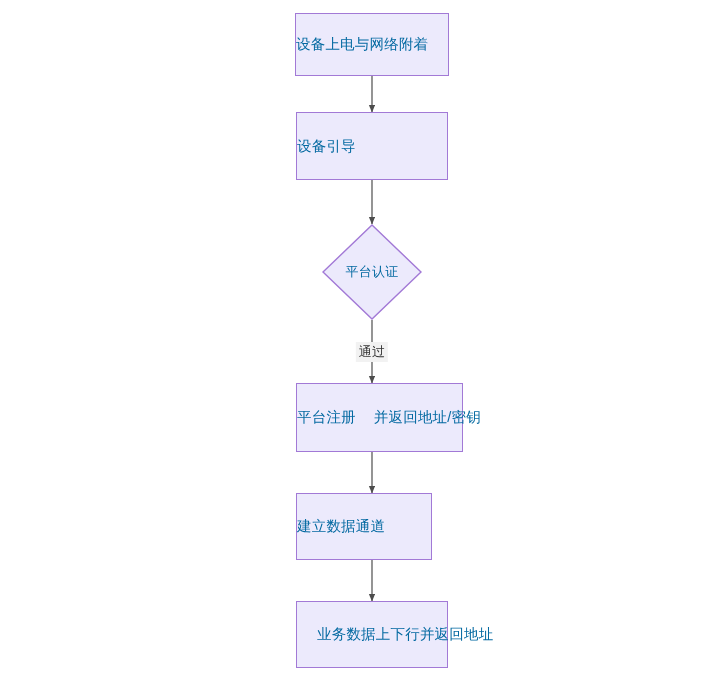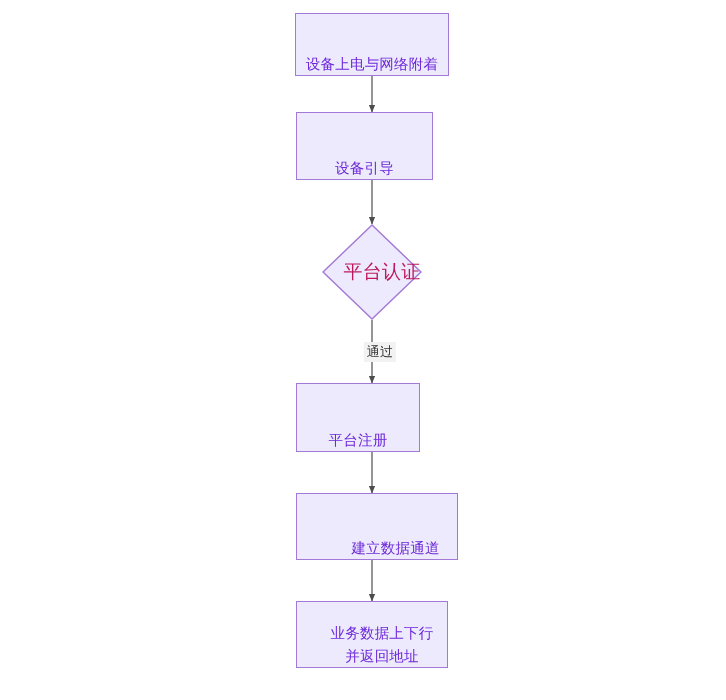--- a/index.html
+++ b/index.html
@@ -22,25 +22,24 @@
     position: absolute;
     left: 0;
     top: 0;
     width: 726px;
     height: 700px;
   }
   .node {
     position: absolute;
     box-sizing: border-box;
     display: flex;
-    flex-direction: column;
     align-items: center;
-    justify-content: flex-end;
+    justify-content: flex-start;
     text-align: center;
-    color: #6d28d9;
+    color: #0369a1;
     font-size: 14.5px;
     line-height: 1.55;
     letter-spacing: 0.2px;
     white-space: pre;
   }
   .node.process {
     background: #eceafc;
     border: 1.4px solid #a279d6;
   }
   .node-line {
@@ -53,29 +52,29 @@
   }
   .decision-shape {
     position: absolute;
     left: 0;
     top: 0;
     width: 100%;
     height: 100%;
   }
   .decision-label {
     position: absolute;
-    left: 10px;
+    left: 0;
     top: 0;
     width: 100%;
     height: 100%;
     display: flex;
     align-items: center;
     justify-content: center;
-    color: #be185d;
-    font-size: 19px;
+    color: #0369a1;
+    font-size: 13px;
     letter-spacing: 0.2px;
     white-space: pre;
   }
   .edge-label {
     position: absolute;
     color: #333333;
     font-size: 13px;
     letter-spacing: 0.2px;
     background: #f2f2f2;
     padding: 1px 3px;
@@ -98,28 +97,28 @@
         <line x1="372" y1="76" x2="372" y2="112" stroke="#4d4d4d" stroke-width="1.2" marker-end="url(#arrowhead)"></line>
         <line x1="372" y1="180" x2="372" y2="224" stroke="#4d4d4d" stroke-width="1.2" marker-end="url(#arrowhead)"></line>
         <line x1="372" y1="320" x2="372" y2="383" stroke="#4d4d4d" stroke-width="1.2" marker-end="url(#arrowhead)"></line>
         <line x1="372" y1="452" x2="372" y2="493" stroke="#4d4d4d" stroke-width="1.2" marker-end="url(#arrowhead)"></line>
         <line x1="372" y1="560" x2="372" y2="601" stroke="#4d4d4d" stroke-width="1.2" marker-end="url(#arrowhead)"></line>
       </g>
   </svg>
 
   <div id="nodes-layer">
       <div class="node process" style="left: 295px; top: 13px; width: 154px; height: 63px;"><span class="node-line">设备上电与网络附着</span></div>
-      <div class="node process" style="left: 296px; top: 112px; width: 137px; height: 68px;"><span class="node-line">设备引导</span></div>
+      <div class="node process" style="left: 296px; top: 112px; width: 152px; height: 68px;"><span class="node-line">设备引导</span></div>
       <div class="decision-wrap" style="left: 322px; top: 224px; width: 100px; height: 96px;">
         <svg class="decision-shape" viewBox="0 0 100 96">
           <polygon points="50,1 99,48 50,95 1,48" fill="#eceafc" stroke="#a279d6" stroke-width="1.4"></polygon>
         </svg>
         <div class="decision-label">平台认证</div>
       </div>
-      <div class="node process" style="left: 296px; top: 383px; width: 124px; height: 69px; gap: 18px;"><span class="node-line">平台注册</span></div>
-      <div class="node process" style="left: 296px; top: 493px; width: 162px; height: 67px; padding-left: 37px;"><span class="node-line">建立数据通道</span></div>
+      <div class="node process" style="left: 296px; top: 383px; width: 167px; height: 69px; gap: 18px;"><span class="node-line">平台注册</span><span class="node-line">并返回地址/密钥</span></div>
+      <div class="node process" style="left: 296px; top: 493px; width: 136px; height: 67px;"><span class="node-line">建立数据通道</span></div>
       <div class="node process" style="left: 296px; top: 601px; width: 152px; height: 67px; padding-left: 20px;"><span class="node-line">业务数据上下行</span><span class="node-line">并返回地址</span></div>
     </div>
   <div id="labels-layer">
-      <div class="edge-label" style="left: 380px; top: 352px;">通过</div>
+      <div class="edge-label" style="left: 372px; top: 352px;">通过</div>
     </div>
 
 </div>
 
 </body></html>

